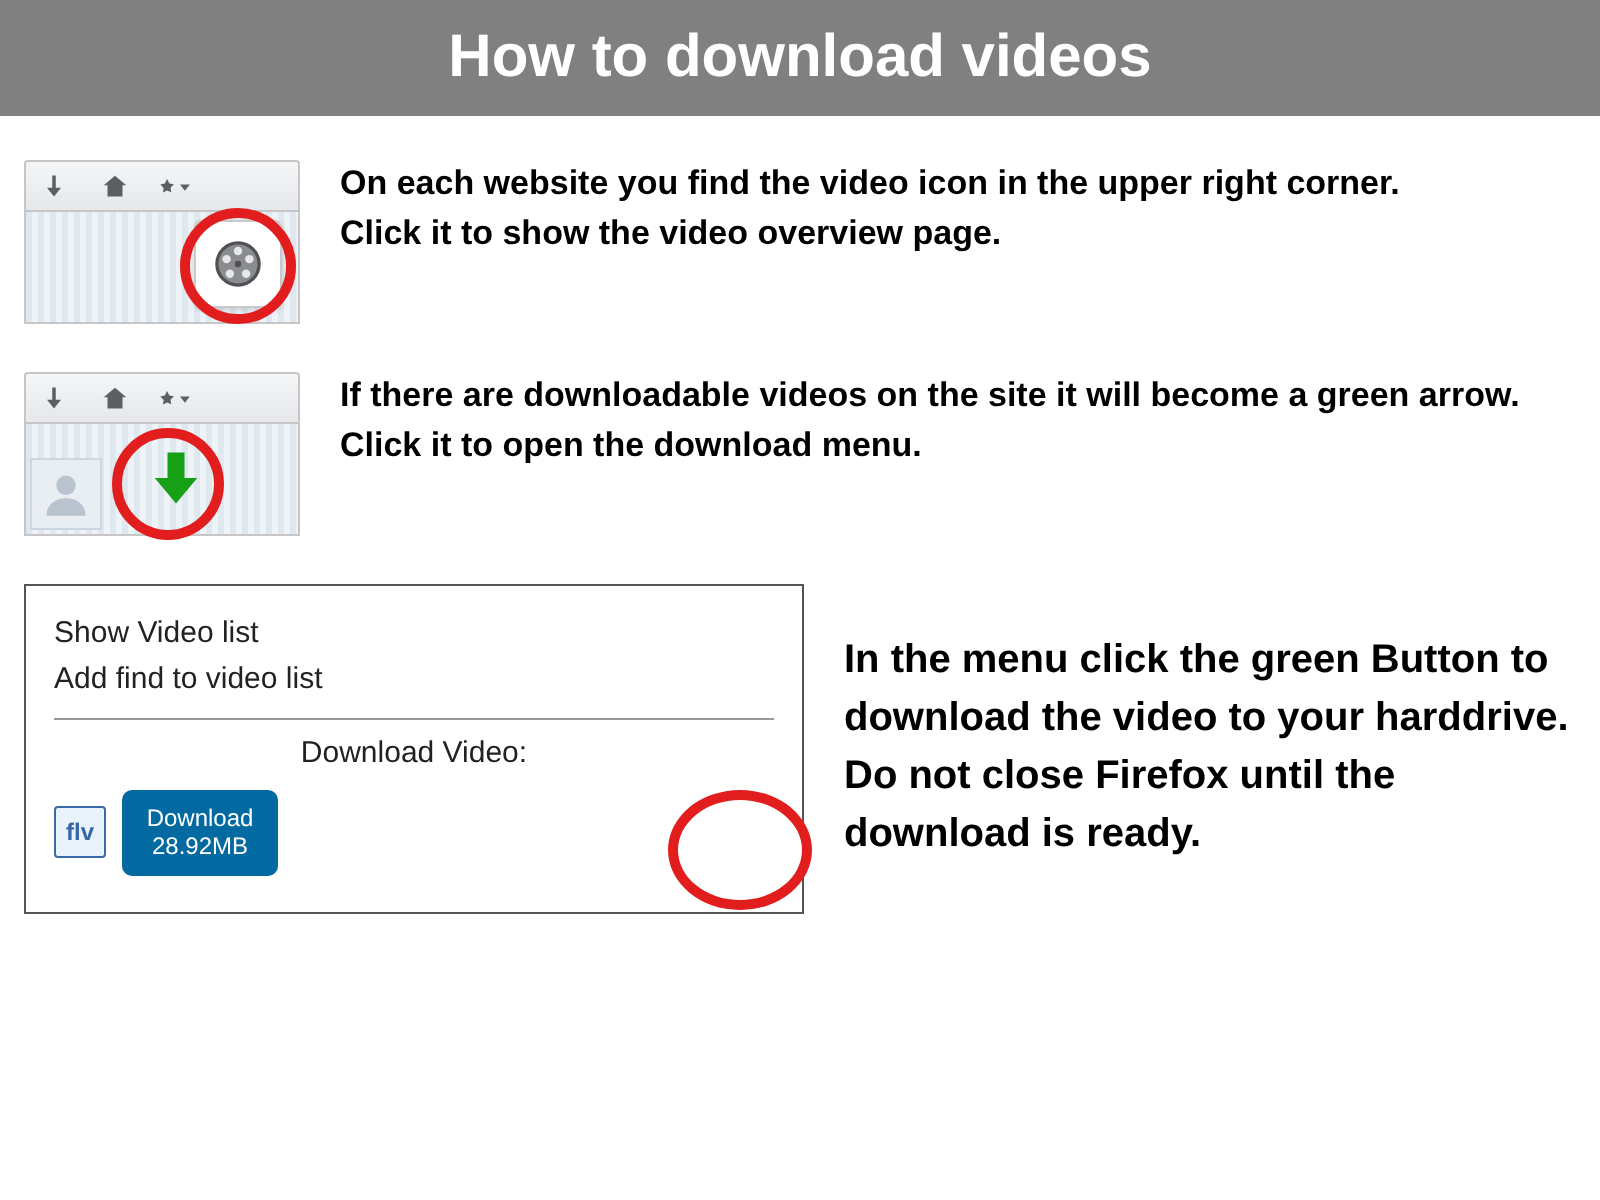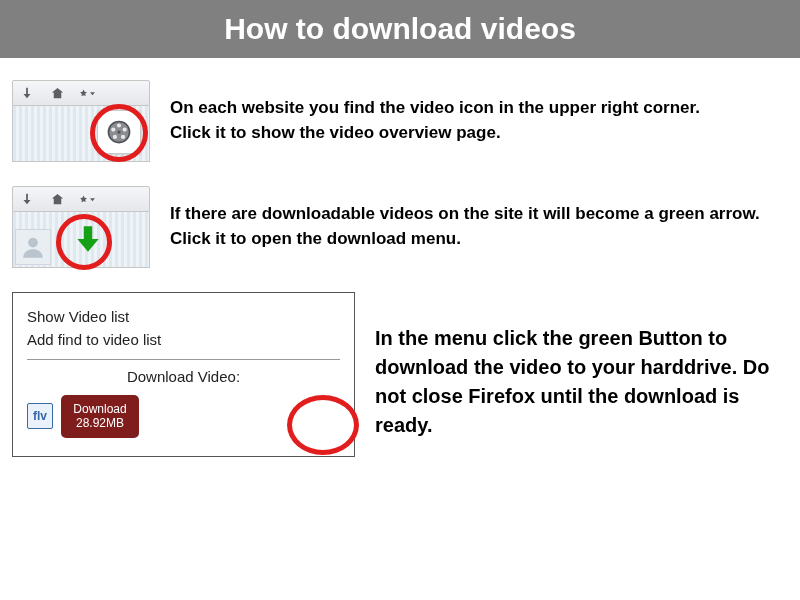--- a/index.html
+++ b/index.html
@@ -2,21 +2,21 @@
 <html><head>
 <meta charset="utf-8">
 <style>
   * { box-sizing: border-box; margin: 0; padding: 0; }
   body { width: 800px; height: 600px; font-family: Arial, Helvetica, sans-serif; background: #fff; overflow: hidden; }
   .title-bar { background: #808080; text-align: center; padding: 12px 0; }
   .title-bar h1 { color: #fff; font-size: 30px; font-weight: bold; }
   .content { padding: 8px 12px; }
   .row { display: flex; margin: 14px 0 24px 0; align-items: flex-start; }
   .thumb { position: relative; flex: 0 0 auto; }
-  .desc { margin-left: 20px; font-size: 17px; font-weight: bold; line-height: 1.45; color: #000; margin-top: 16px; }
+  .desc { margin-left: 20px; font-size: 17px; font-weight: bold; line-height: 1.45; color: #000; }
   
   .mini-toolbar {
     width: 138px; border: 1px solid #c6c6c6; background: linear-gradient(#f5f6f8,#e5e7eb);
     display: flex; align-items: center; padding: 4px 6px; gap: 14px;
     border-radius: 2px 2px 0 0;
   }
   .mini-toolbar .tb-icon { width: 16px; height: 16px; display: flex; align-items: center; justify-content: center; color: #6b6e72; }
   .mini-strip {
     width: 138px; height: 56px; border: 1px solid #c6c6c6; border-top: none;
     background: repeating-linear-gradient(90deg,#dfe7ef 0 3px,#eef3f8 3px 6px);
@@ -35,34 +35,34 @@
   .film-reel { width: 26px; height: 26px; }
   .avatar-box {
     position: absolute; left: 2px; bottom: 2px; width: 36px; height: 36px;
     background: #e9eef3; border: 1px solid #cfd6dd; display:flex; align-items:center; justify-content:center;
   }
   .green-arrow-box {
     position: absolute; width: 42px; height: 42px; display:flex; align-items:center; justify-content:center;
   }
   
   .menu-card {
-    width: 343px; border: 1px solid #555; background: #fff; padding: 12px 14px 18px 14px;
+    width: 390px; border: 1px solid #555; background: #fff; padding: 12px 14px 18px 14px;
     position: relative;
   }
   .menu-card .line { font-size: 15px; color: #222; padding: 3px 0; }
   .menu-card hr { border: none; border-top: 1px solid #999; margin: 8px 0 8px 0; }
   .dl-heading { font-size: 15px; color: #222; margin-bottom: 10px; text-align: center; }
   .dl-row { display: flex; align-items: center; gap: 8px; }
   .flv-badge {
     border: 1px solid #3a6aa8; color: #3666a3; background: #e9f1fb;
     font-size: 12px; padding: 5px 5px; border-radius: 2px; font-weight: bold;
   }
   .video-title { font-size: 15px; color: #222; flex: 1; white-space: nowrap; overflow: hidden; }
   .dl-btn {
-    background: #7f1d1d; color: #fff; border: none; border-radius: 5px;
+    background: #0369a1; color: #fff; border: none; border-radius: 5px;
     padding: 7px 12px; font-size: 12px; line-height: 1.2; text-align: center; cursor: pointer;
     min-width: 78px;
   }
   .row3 .desc { font-size: 20px; }
   .row3 { align-items: center; }
   svg { display: block; }
 </style>
 </head>
 <body>
 

